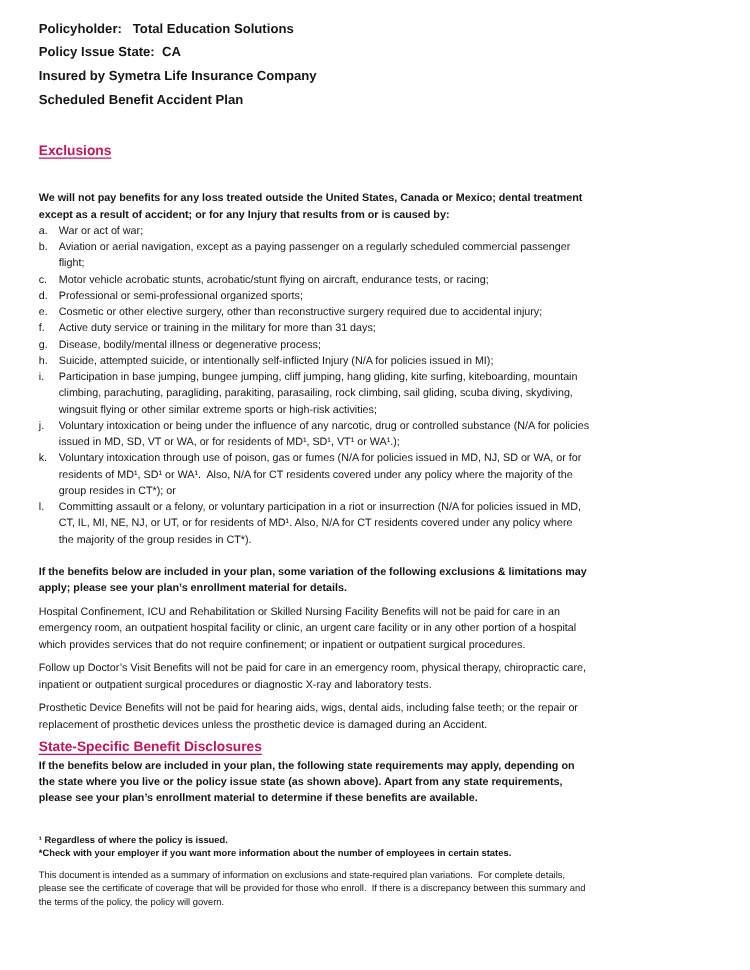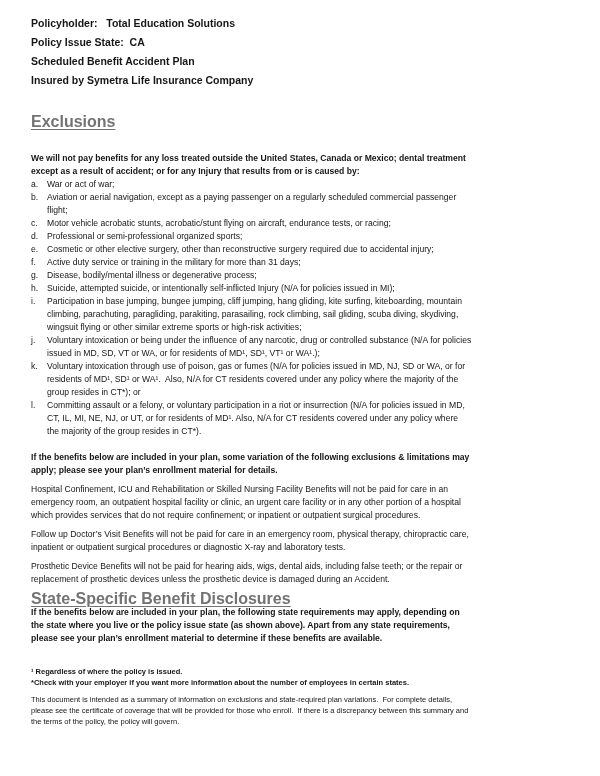--- a/index.html
+++ b/index.html
@@ -21,27 +21,27 @@
   .doc-header {
     font-weight: 700;
     font-size: 10.5px;
     line-height: 19px;
   }
   .hline { white-space: pre-wrap; }
 
   
   .sec-heading {
     margin: 0;
-    font-size: 16px;
+    font-size: 11px;
     font-weight: 700;
     text-decoration: underline;
     text-decoration-thickness: 1.4px;
     text-underline-offset: 2px;
     line-height: 15px;
-    color: #737373;
+    color: #be185d;
   }
   .h-exclusions   { margin-top: 24px; }
   .h-variations   { margin-top: 12px; }
   .h-disclosures  { margin-top: 5px; }
 
   
   p, .excl-item {
     font-size: 8.6px;
     line-height: 13px;
     color: #161616;
@@ -81,22 +81,22 @@
   }
 </style>
 </head>
 <body>
 
 <div class="page">
 
   <header class="doc-header">
     <div class="hline">Policyholder:   Total Education Solutions</div>
     <div class="hline">Policy Issue State:  CA</div>
+    <div class="hline">Insured by Symetra Life Insurance Company</div>
     <div class="hline">Scheduled Benefit Accident Plan</div>
-    <div class="hline">Insured by Symetra Life Insurance Company</div>
   </header>
 
   <section>
     <h2 class="sec-heading h-exclusions">Exclusions</h2>
     <p class="bold intro-exclusions">We will not pay benefits for any loss treated outside the United States, Canada or Mexico; dental treatment except as a result of accident; or for any Injury that results from or is caused by:</p>
     <ol class="excl-list">
       <li class="excl-item">
         <span class="letter">a.</span>
         <span class="item-text">War or act of war;</span>
       </li>

